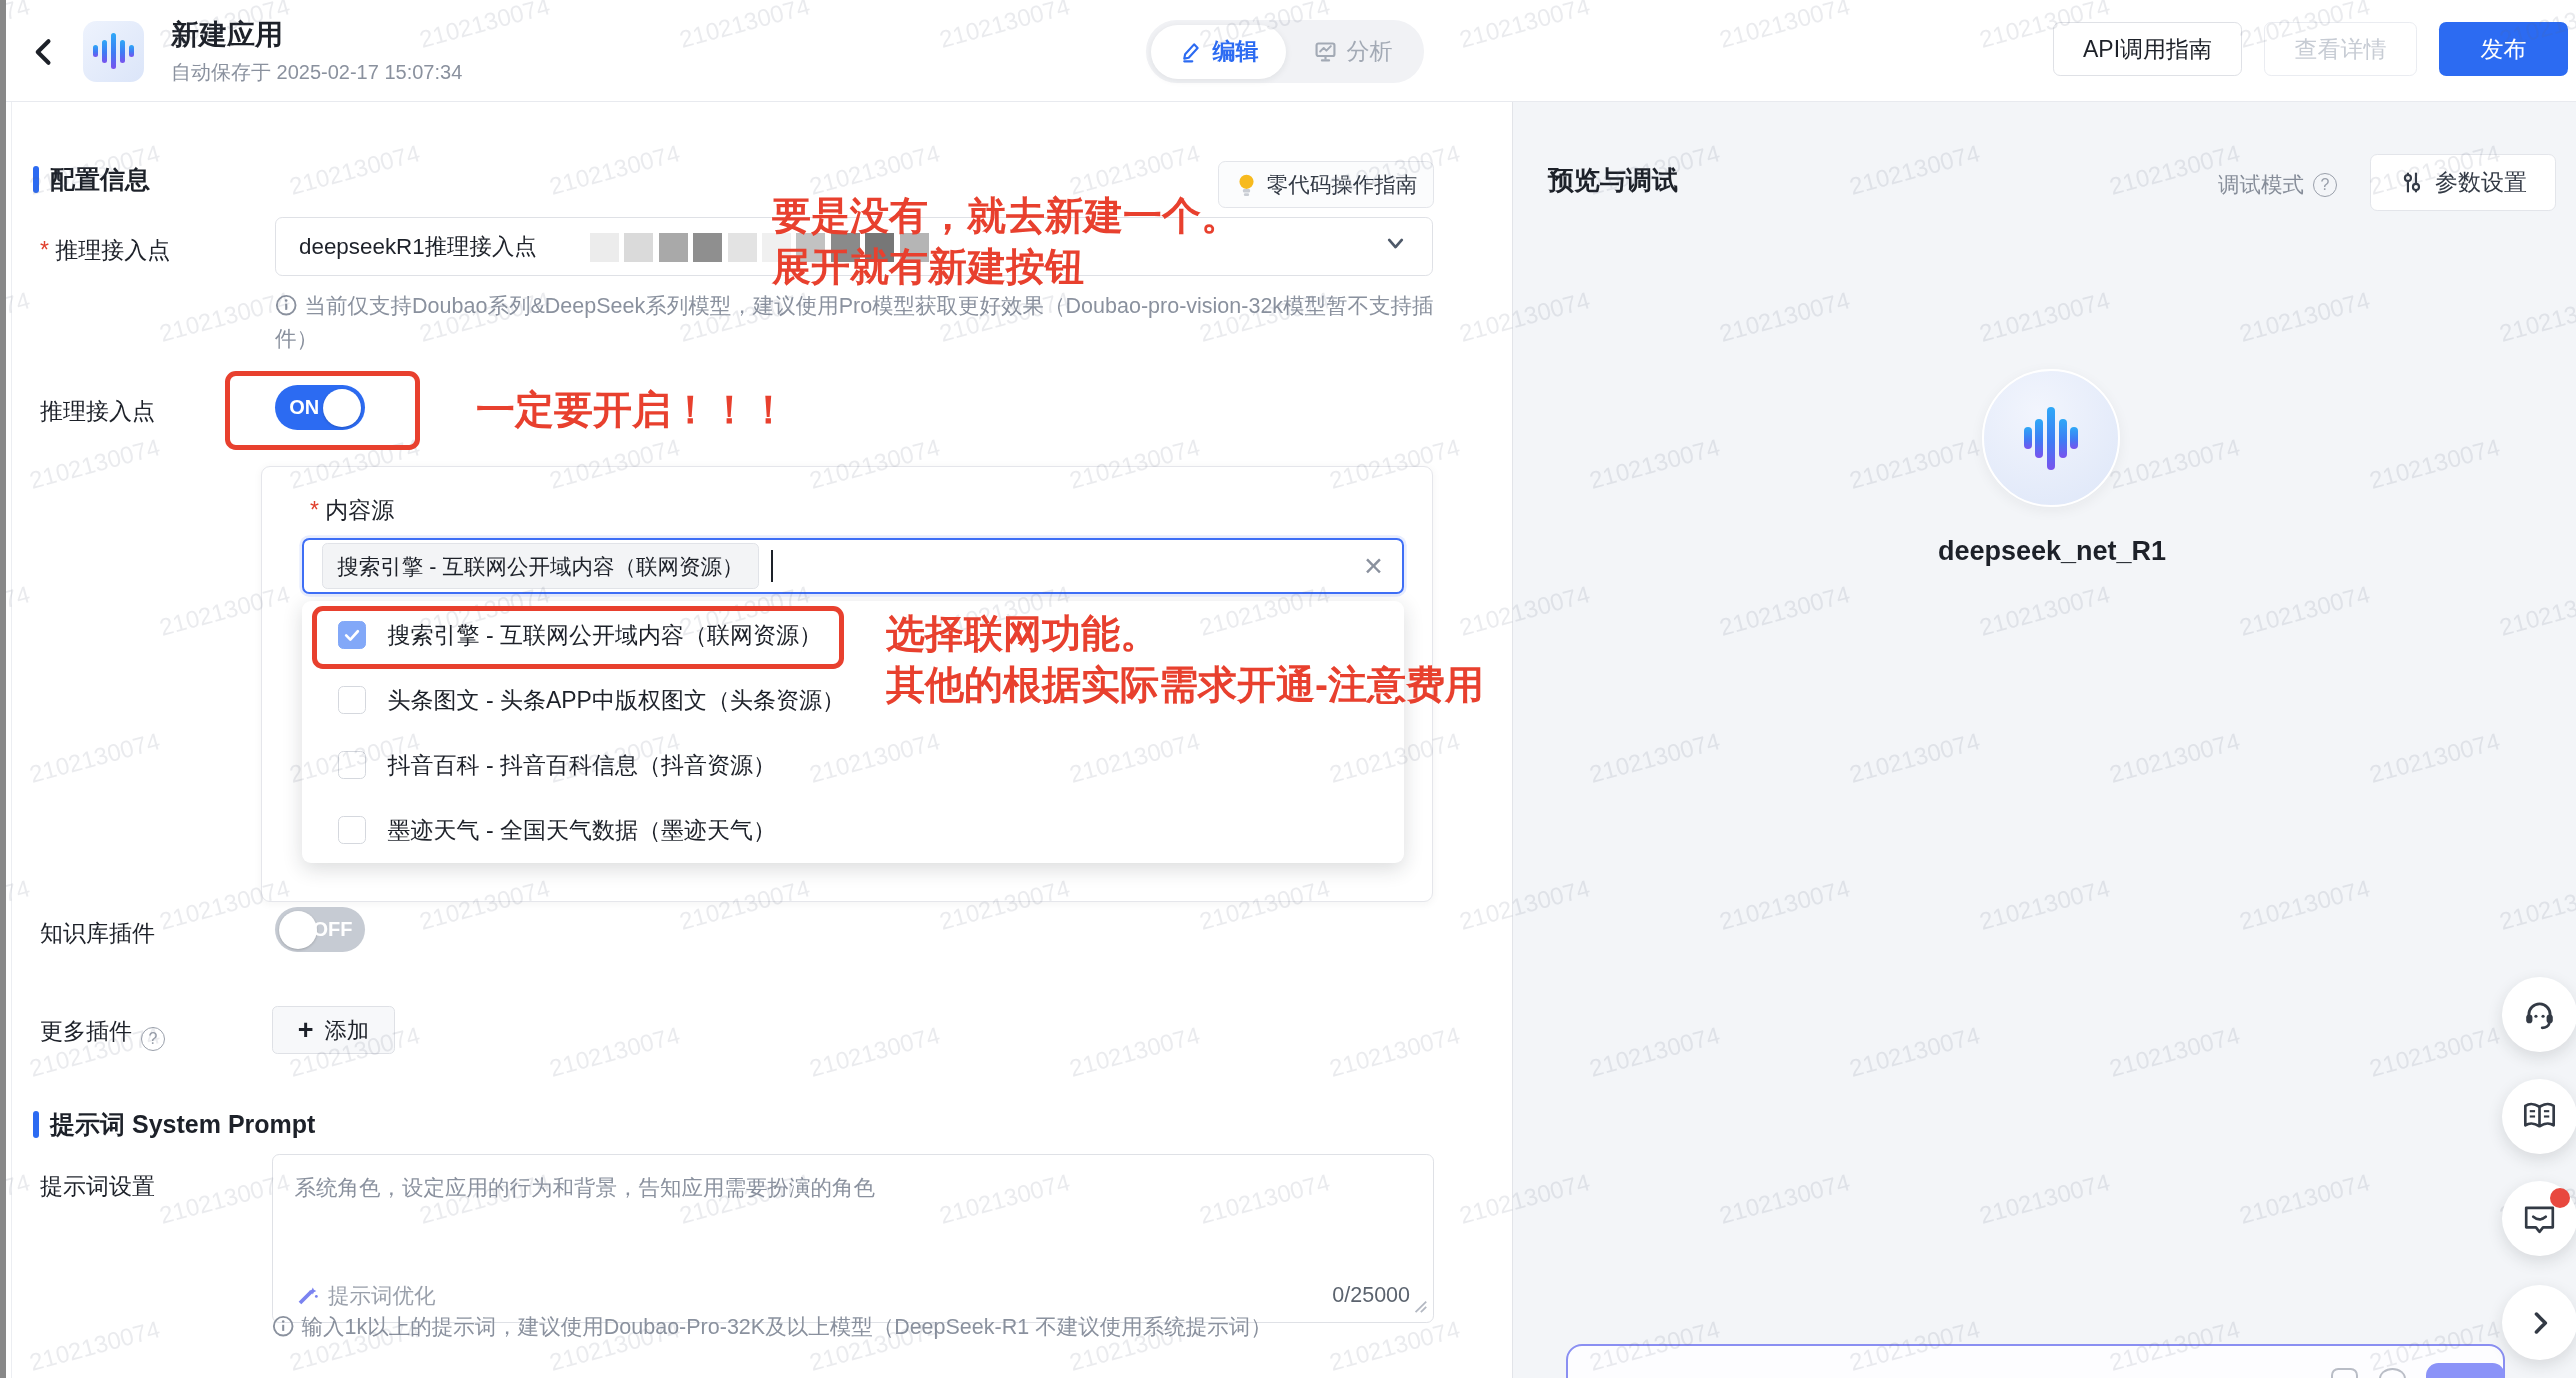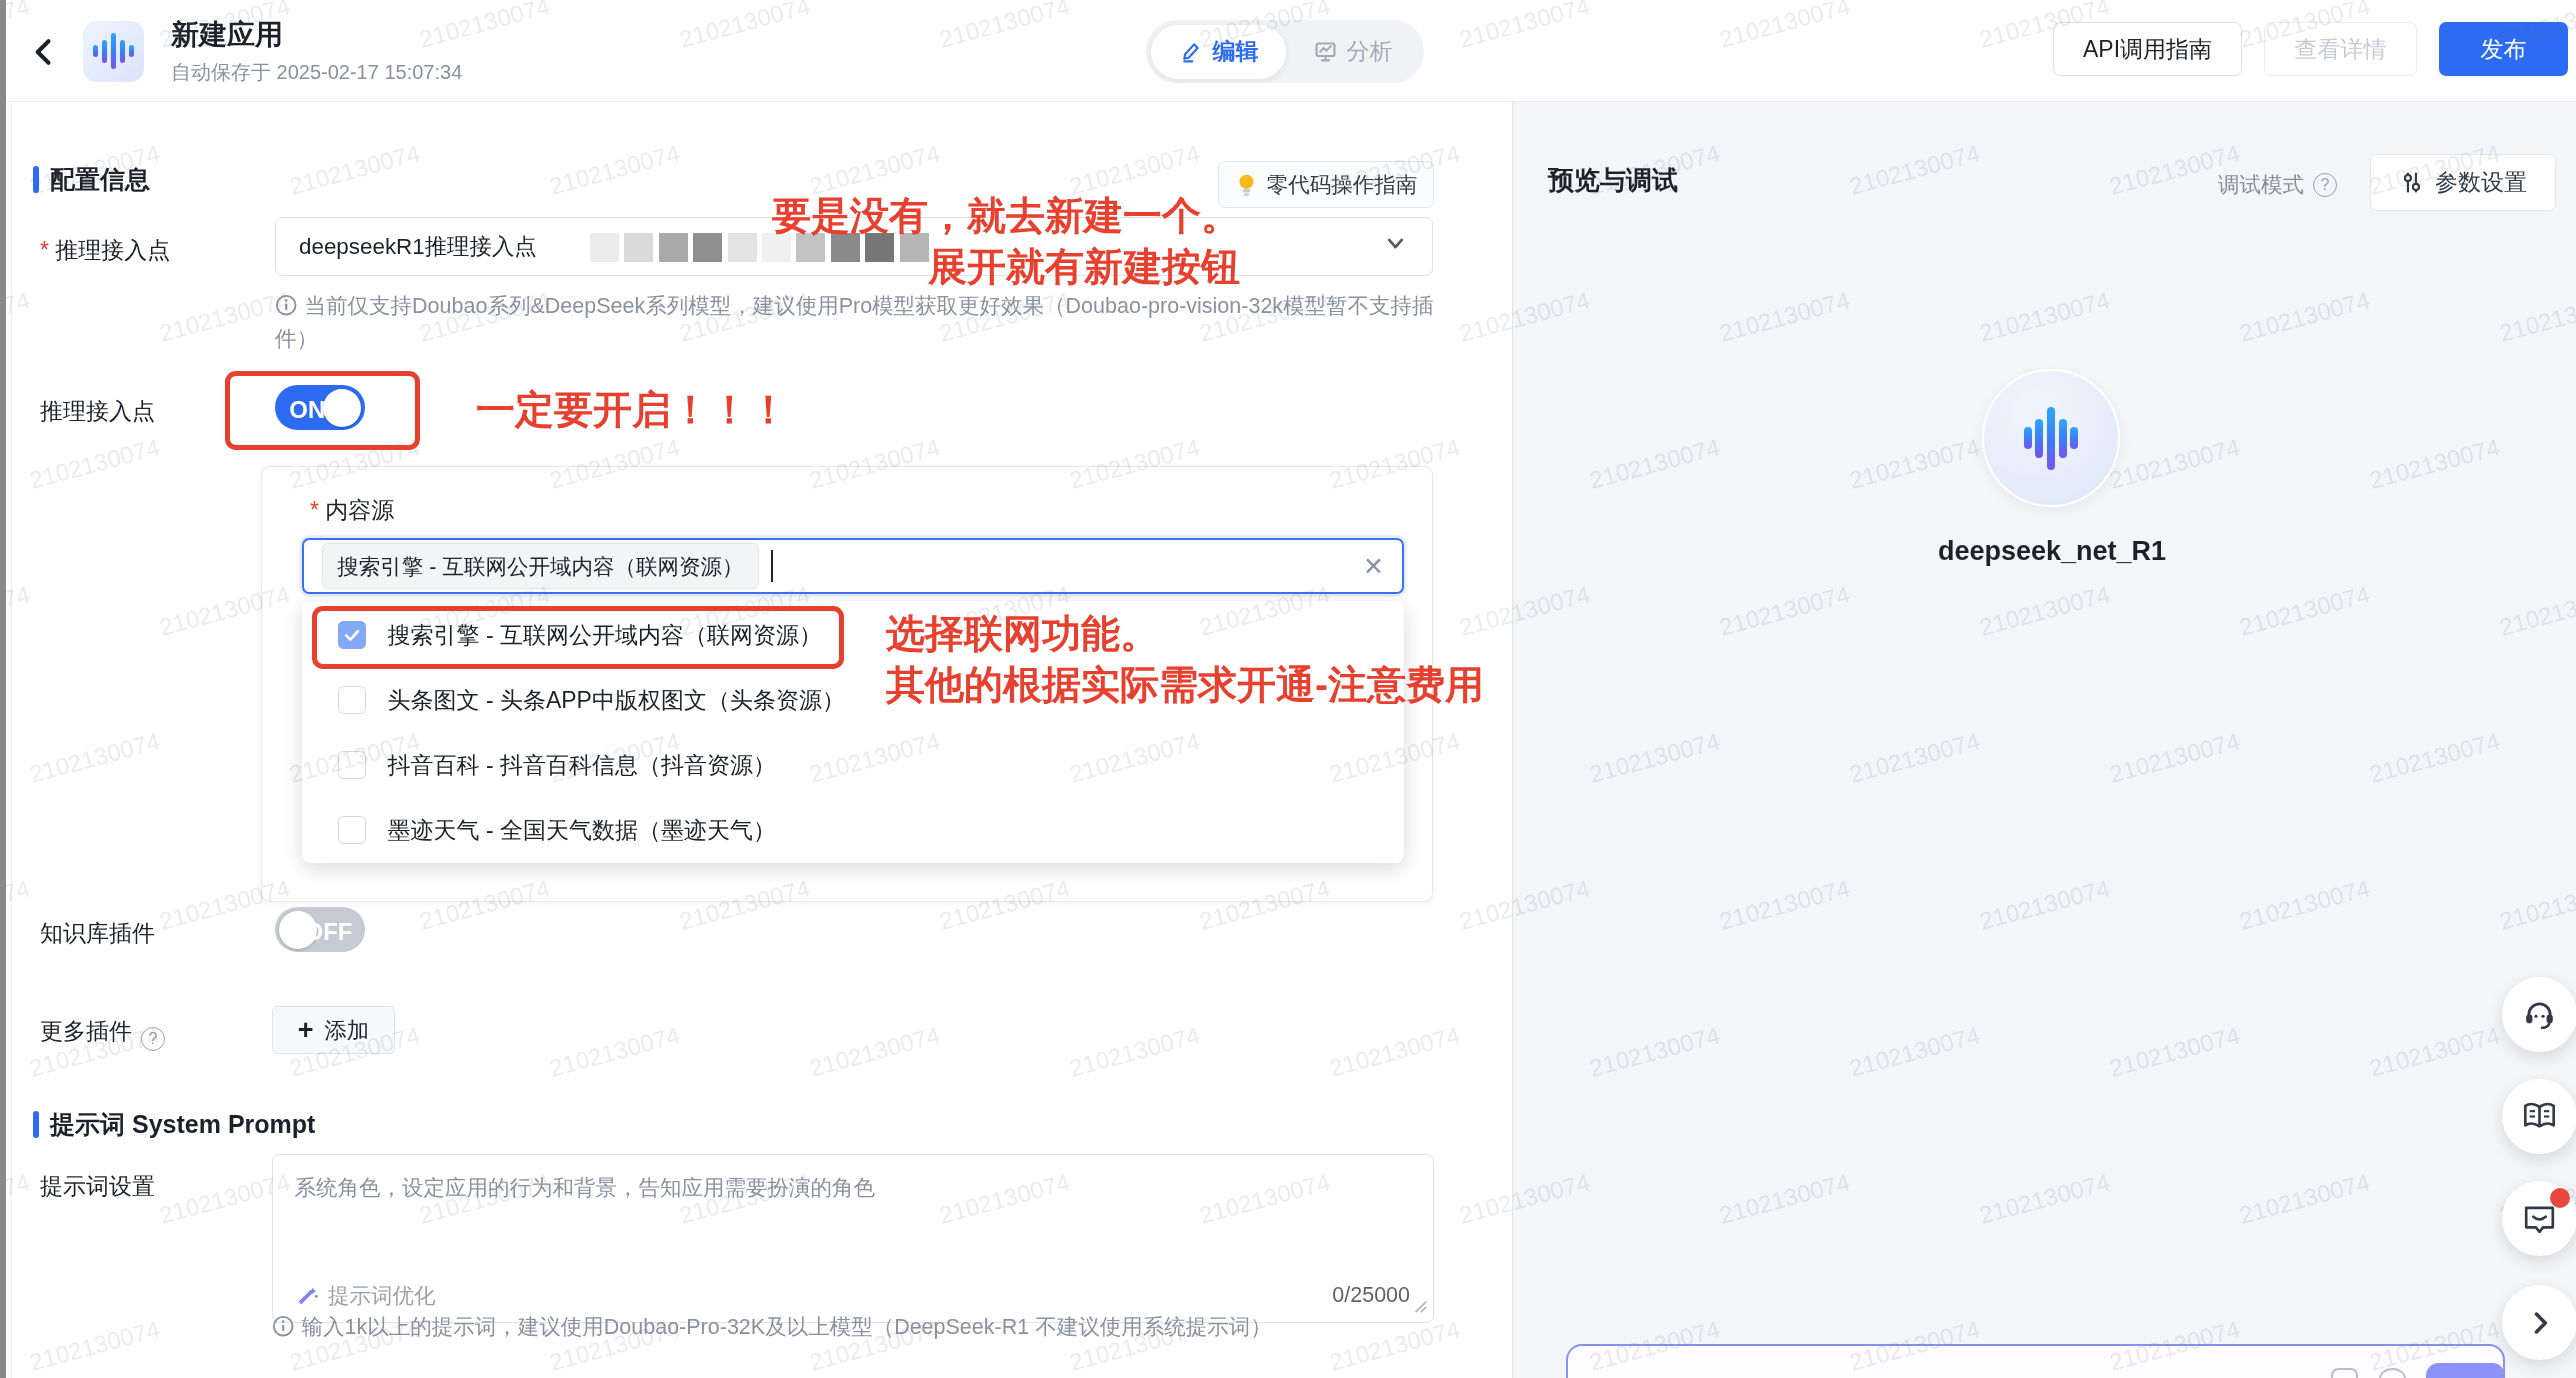--- a/index.html
+++ b/index.html
@@ -37,21 +37,21 @@
   .f-label { position:absolute; font-size:23px; color:#1d2129; }
   .req::before { content:"* "; color:#e0402e; }
   .select { position:absolute; left:269px; top:217px; width:1158px; height:59px; border:0.9px solid #dfe1e6; border-radius:7.2px; background:#fff;
     display:flex; align-items:center; padding:0 23px; font-size:22.4px; cursor:pointer; }
   .mosaic { position:absolute; left:314px; top:14.3px; height:30.5px; display:flex; align-items:center; gap:5.4px; }
   .mosaic i { display:block; width:29px; height:29px; }
   .hint { position:absolute; font-size:21.5px; color:#8a919e; line-height:33px; }
   .hint svg { vertical-align:-3.6px; margin-right:7.2px; }
   .chev { margin-left:auto; }
   
-  .toggle { position:absolute; width:90px; height:45px; border-radius:22.4px; cursor:pointer; color:#fff; font-size:24px; font-weight:700; }
+  .toggle { position:absolute; width:90px; height:45px; border-radius:22.4px; cursor:pointer; color:#fff; font-size:20px; font-weight:700; }
   .t-on { background:#2c6bf2; }
   .t-on .knob { position:absolute; right:3.6px; top:3.6px; width:38px; height:38px; border-radius:50%; background:#fff; box-shadow:0 0.9px 2.7px rgba(0,0,0,.2); }
   .t-on .t-txt { position:absolute; left:14.3px; top:10.8px; }
   .t-off { background:#c6cbd3; }
   .t-off .knob { position:absolute; left:3.6px; top:3.6px; width:38px; height:38px; border-radius:50%; background:#fff; box-shadow:0 0.9px 2.7px rgba(0,0,0,.2); }
   .t-off .t-txt { position:absolute; right:12.5px; top:10.8px; }
   
   .red-note { position:absolute; color:#e8402e; font-size:39px; font-weight:600; white-space:nowrap; z-index:50; line-height:51px; }
   .red-box { position:absolute; border:5.4px solid #e8402e; border-radius:10.8px; z-index:50; pointer-events:none; }
   
@@ -195,21 +195,21 @@
   </div>
 
   <div class="hint" style="left:269px; top:290px; width:1165px;">
     <svg width="22.4" height="22.4" viewBox="0 0 24 24">
         <circle cx="12" cy="12" r="10" fill="none" stroke="#8a919e" stroke-width="2"></circle>
         <line x1="12" y1="10.5" x2="12" y2="17" stroke="#8a919e" stroke-width="2.2"></line>
         <circle cx="12" cy="7" r="1.4" fill="#8a919e"></circle>
       </svg><span>当前仅支持Doubao系列&amp;DeepSeek系列模型，建议使用Pro模型获取更好效果（Doubao-pro-vision-32k模型暂不支持插件）</span>
   </div>
 
-  <div class="red-note" style="left:766px; top:190px;text-align:right;">
+  <div class="red-note" style="left:766px; top:190px;">
     <div>要是没有，就去新建一个。</div>
     <div>展开就有新建按钮</div>
   </div>
 
   <div class="f-label" style="left:34px; top:396px;">推理接入点</div>
   <div class="toggle t-on" style="left:269px; top:385px;">
     <span class="t-txt">ON</span>
       <span class="knob"></span>
   </div>
   <div class="red-box" style="left:219px; top:371px; width:195px; height:79px;"></div>

